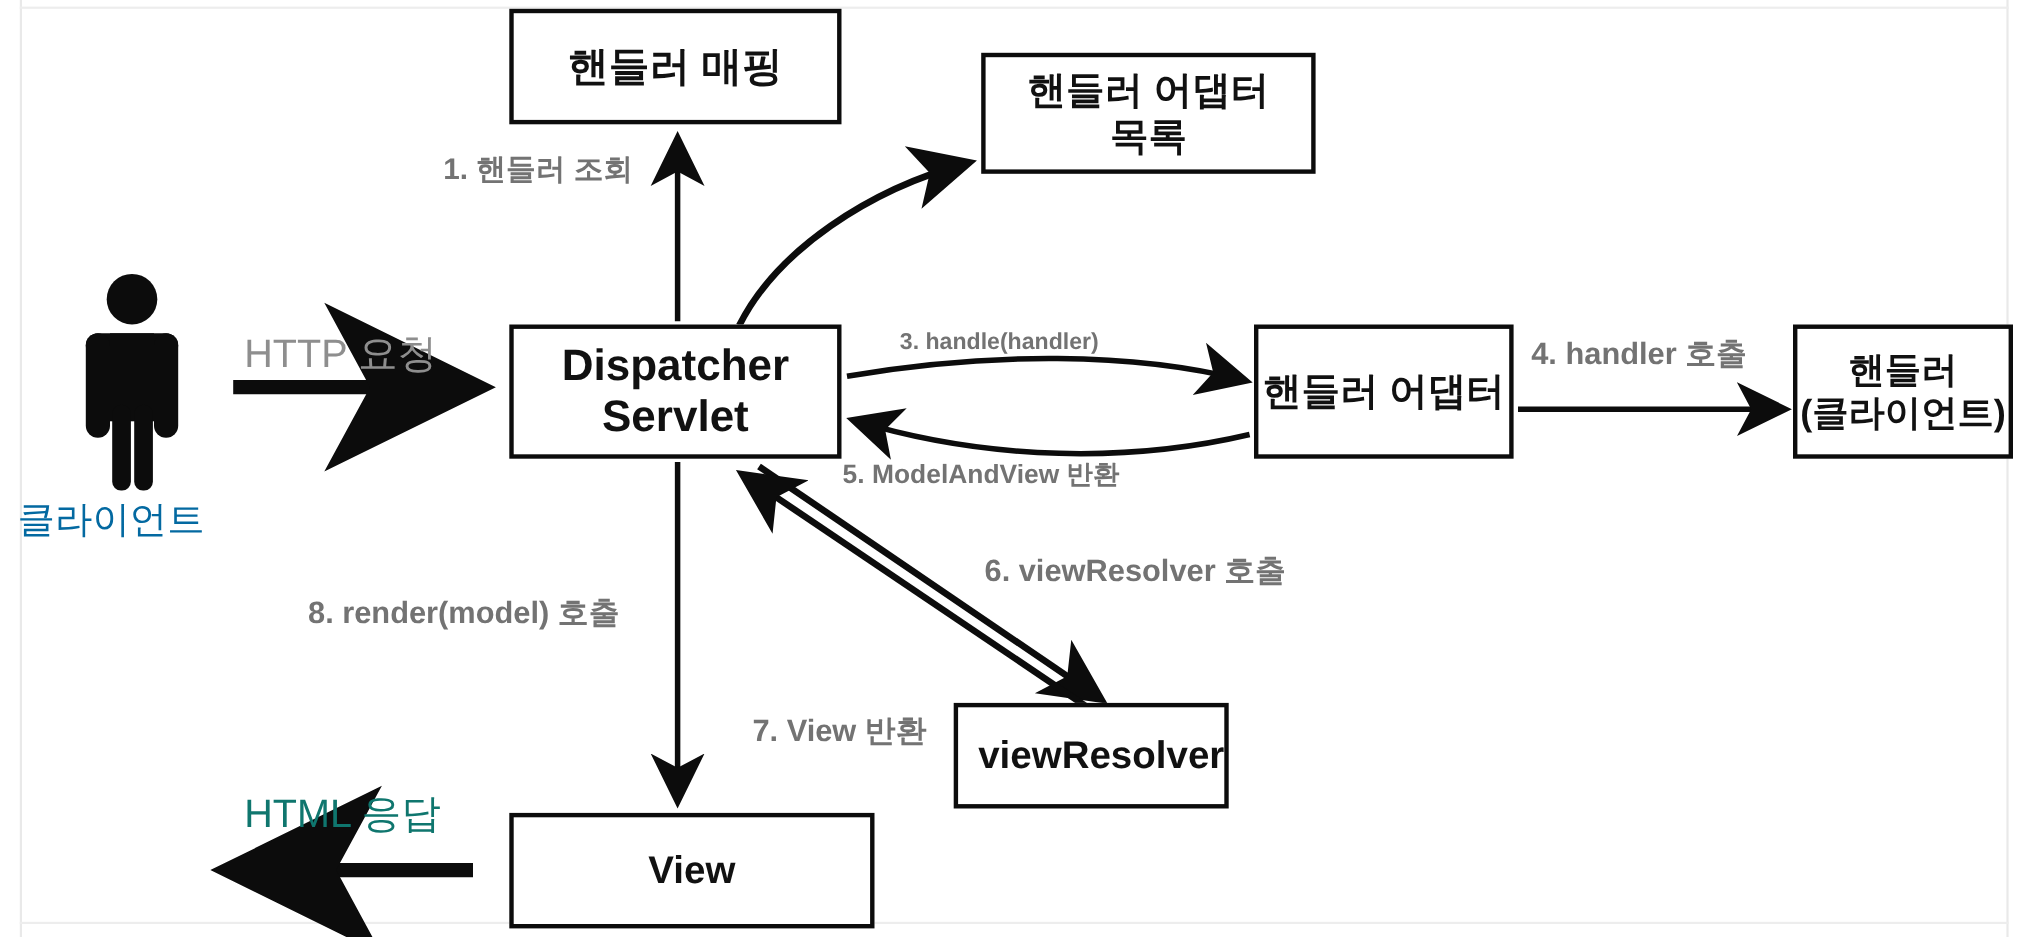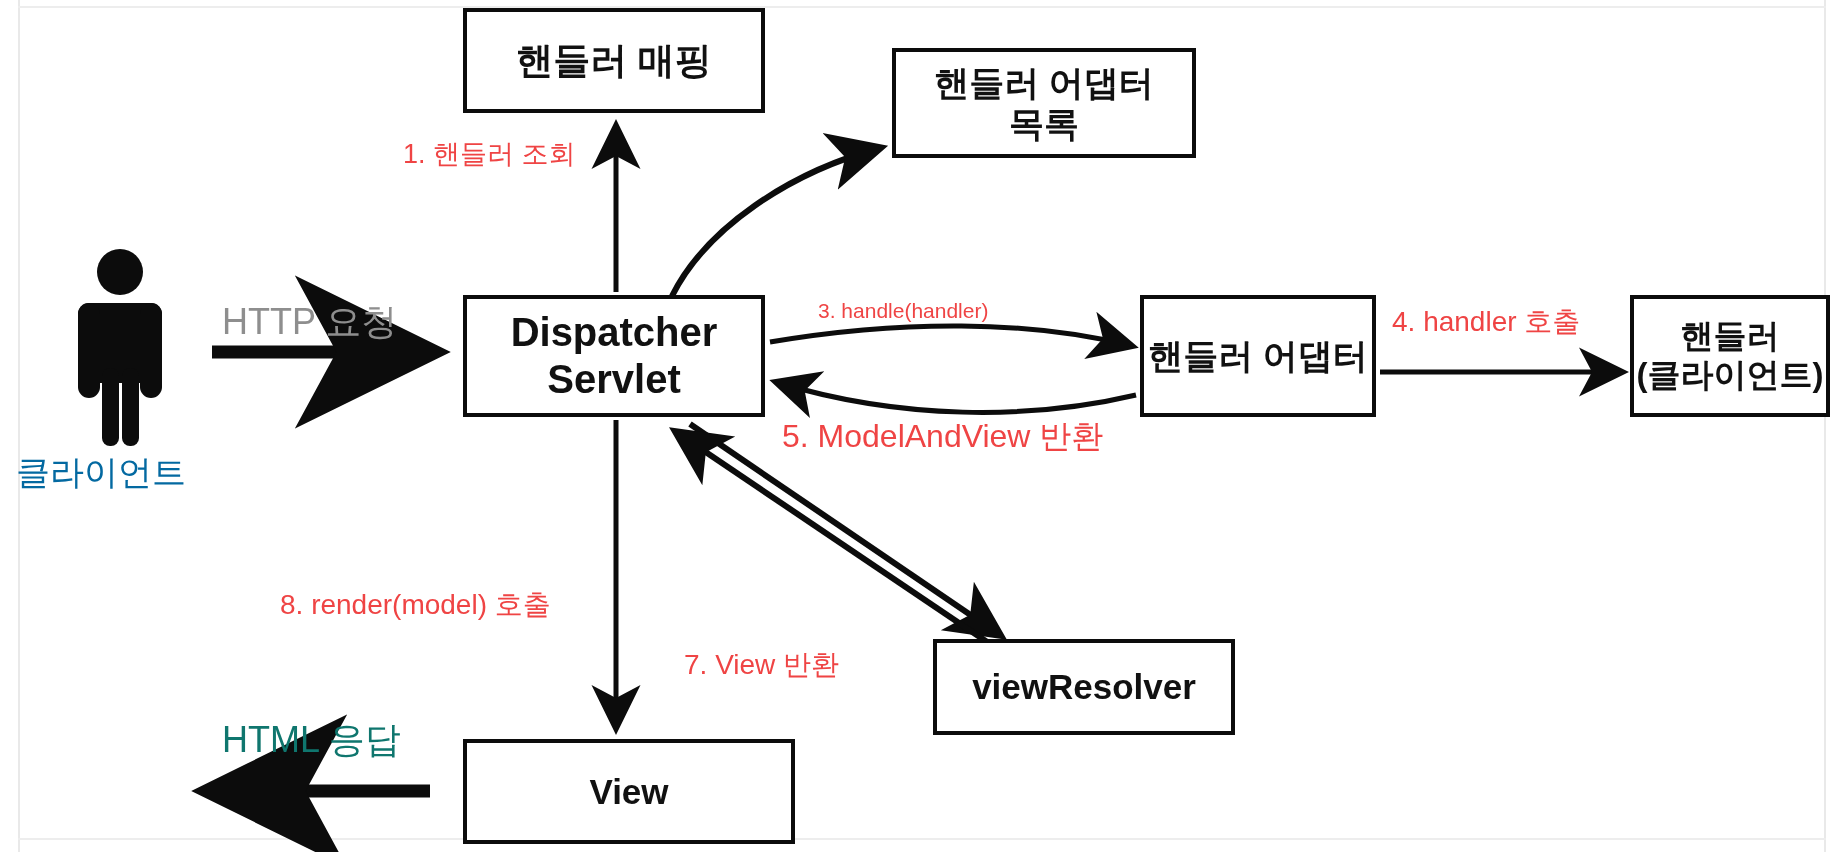--- a/index.html
+++ b/index.html
@@ -35,42 +35,42 @@
     line-height:1.18;
     z-index:3;
   }
   .node span{display:block;}
 
   .n-handler-mapping{left:463px;top:8px;width:302px;height:105px;font-size:37px;}
   .n-adapter-list{left:892px;top:48px;width:304px;height:110px;font-size:35px;}
   .n-dispatcher{left:463px;top:295px;width:302px;height:122px;font-size:40px;}
   .n-handler-adapter{left:1140px;top:295px;width:236px;height:122px;font-size:35px;}
   .n-handler{left:1630px;top:295px;width:200px;height:122px;font-size:33px;}
-  .n-viewresolver{left:933px;top:639px;width:302px;height:96px;font-size:35px;}
+  .n-viewresolver{left:867px;top:639px;width:250px;height:96px;font-size:35px;justify-content:flex-end;}
   .n-view{left:463px;top:739px;width:332px;height:105px;font-size:35px;}
 
   .lbl{
     position:absolute;
-    color:#ef4444;
-    font-weight:400;
+    color:#737373;
+    font-weight:700;
     white-space:nowrap;
     z-index:4;
   }
 
   .l-http-req{left:222px;top:298px;font-size:36px;font-weight:400;color:#8e8e8e;}
   .l-client{left:16px;top:450px;font-size:34px;font-weight:400;color:#0369a1;}
   .l-html-res{left:222px;top:716px;font-size:36px;font-weight:400;color:#0f766e;}
   .l-1{left:403px;top:136px;font-size:27px;}
   .l-2{left:861px;top:180px;font-size:27px;}
   .l-3{left:818px;top:299px;font-size:21px;}
   .l-4{left:1392px;top:303px;font-size:28px;}
-  .l-5{left:782px;top:415px;font-size:32px;}
+  .l-5{left:766px;top:415px;font-size:24px;}
   .l-6{left:895px;top:500px;font-size:28px;}
   .l-7{left:684px;top:598px;font-size:28px;margin-top:48px;}
-  .l-8{left:280px;top:586px;font-size:28px;}
+  .l-8{left:280px;top:538px;font-size:28px;}
 
   svg.wires{position:absolute;left:0;top:0;width:1844px;height:852px;z-index:2;}
   .person{position:absolute;z-index:3;}
 </style>
 </head>
 <body>
 
 <div id="canvas">
 
   <div class="frame-left"></div>
@@ -184,18 +184,19 @@
 
   <div class="lbl l-1">1. 핸들러 조회</div>
 
 
   <div class="lbl l-3">3. handle(handler)</div>
 
   <div class="lbl l-4">4. handler 호출</div>
 
   <div class="lbl l-5">5. ModelAndView 반환</div>
 
+  <div class="lbl l-6">6. viewResolver 호출</div>
 
   <div class="lbl l-7">7. View 반환</div>
 
   <div class="lbl l-8">8. render(model) 호출</div>
 
 </div>
 
 </body></html>

